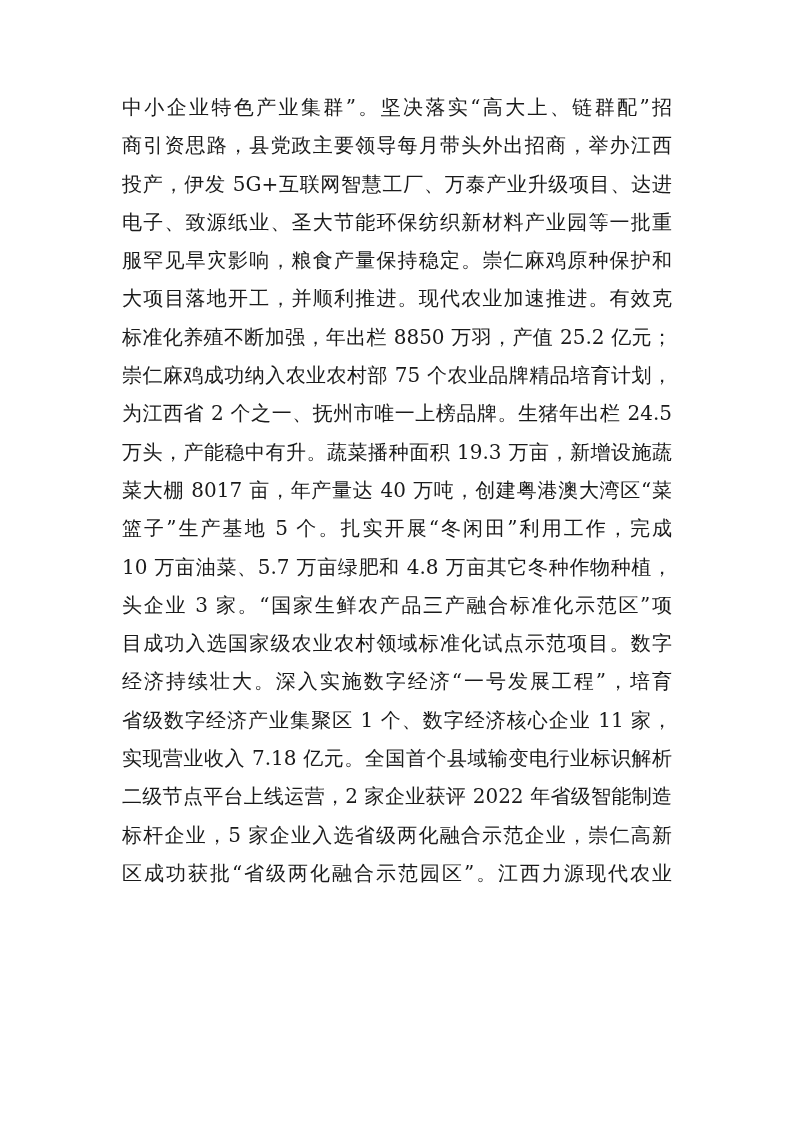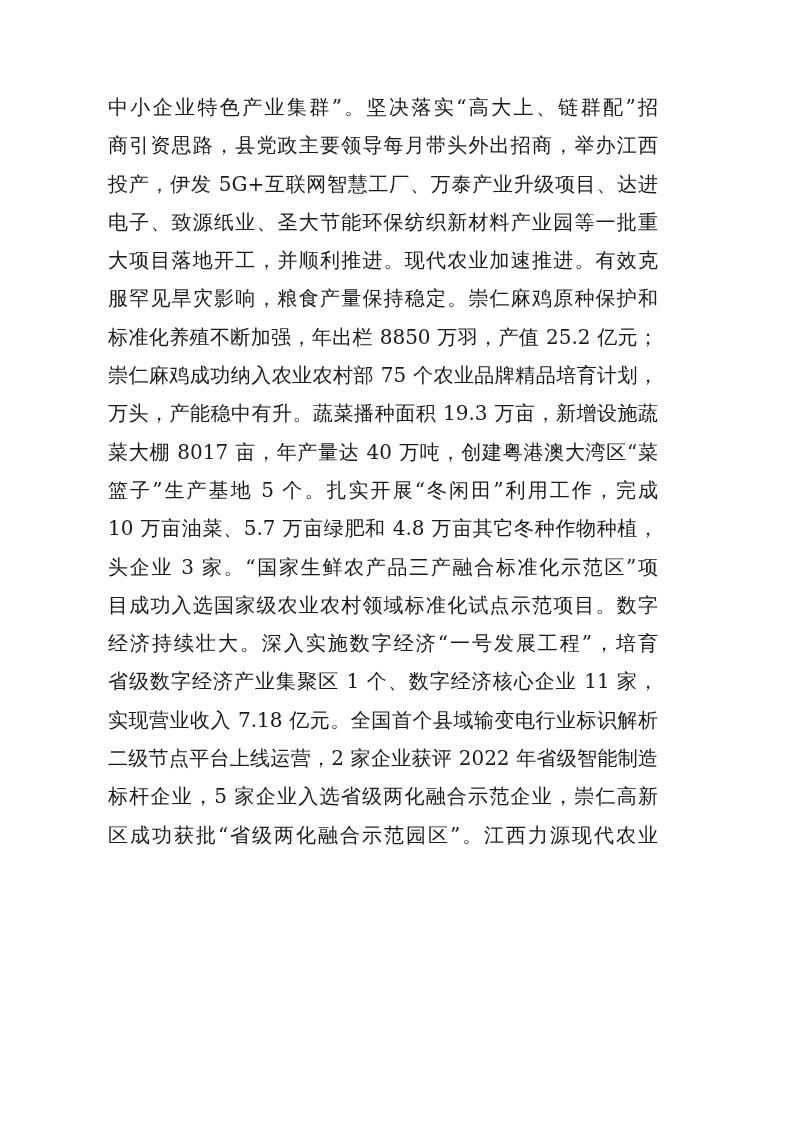--- a/index.html
+++ b/index.html
@@ -16,21 +16,21 @@
     .page {
       position: absolute;
       left: 0;
       top: 0;
       width: 793px;
       height: 1122px;
       background: #ffffff;
     }
     .text-block {
       position: absolute;
-      left: 108px;
+      left: 122px;
       top: 88px;
       width: 550px;
     }
     .line {
       display: block;
       height: 38.3px;
       line-height: 38.3px;
       font-family: "DejaVu Serif", "Liberation Serif", serif;
       font-size: 20px;
       color: #1a1a1a;
@@ -42,24 +42,25 @@
   </style>
 </head>
 <body>
 
 <div class="page">
   <div class="text-block">
     <span class="line">中小企业特色产业集群”。坚决落实“高大上、链群配”招</span>
     <span class="line">商引资思路，县党政主要领导每月带头外出招商，举办江西</span>
     <span class="line">投产，伊发 5G+互联网智慧工厂、万泰产业升级项目、达进</span>
     <span class="line">电子、致源纸业、圣大节能环保纺织新材料产业园等一批重</span>
+    <span class="line">服罕见旱灾影响，粮食产量保持稳定。崇仁麻鸡原种保护和</span>
     <span class="line">大项目落地开工，并顺利推进。现代农业加速推进。有效克</span>
-    <span class="line">服罕见旱灾影响，粮食产量保持稳定。崇仁麻鸡原种保护和</span>
     <span class="line">标准化养殖不断加强，年出栏 8850 万羽，产值 25.2 亿元；</span>
     <span class="line">崇仁麻鸡成功纳入农业农村部 75 个农业品牌精品培育计划，</span>
+    <span class="line">为江西省 2 个之一、抚州市唯一上榜品牌。生猪年出栏 24.5</span>
     <span class="line">万头，产能稳中有升。蔬菜播种面积 19.3 万亩，新增设施蔬</span>
     <span class="line">菜大棚 8017 亩，年产量达 40 万吨，创建粤港澳大湾区“菜</span>
     <span class="line">篮子”生产基地 5 个。扎实开展“冬闲田”利用工作，完成</span>
     <span class="line">10 万亩油菜、5.7 万亩绿肥和 4.8 万亩其它冬种作物种植，</span>
     <span class="line">头企业 3 家。“国家生鲜农产品三产融合标准化示范区”项</span>
     <span class="line">目成功入选国家级农业农村领域标准化试点示范项目。数字</span>
     <span class="line">经济持续壮大。深入实施数字经济“一号发展工程”，培育</span>
     <span class="line">省级数字经济产业集聚区 1 个、数字经济核心企业 11 家，</span>
     <span class="line">实现营业收入 7.18 亿元。全国首个县域输变电行业标识解析</span>
     <span class="line">二级节点平台上线运营，2 家企业获评 2022 年省级智能制造</span>

